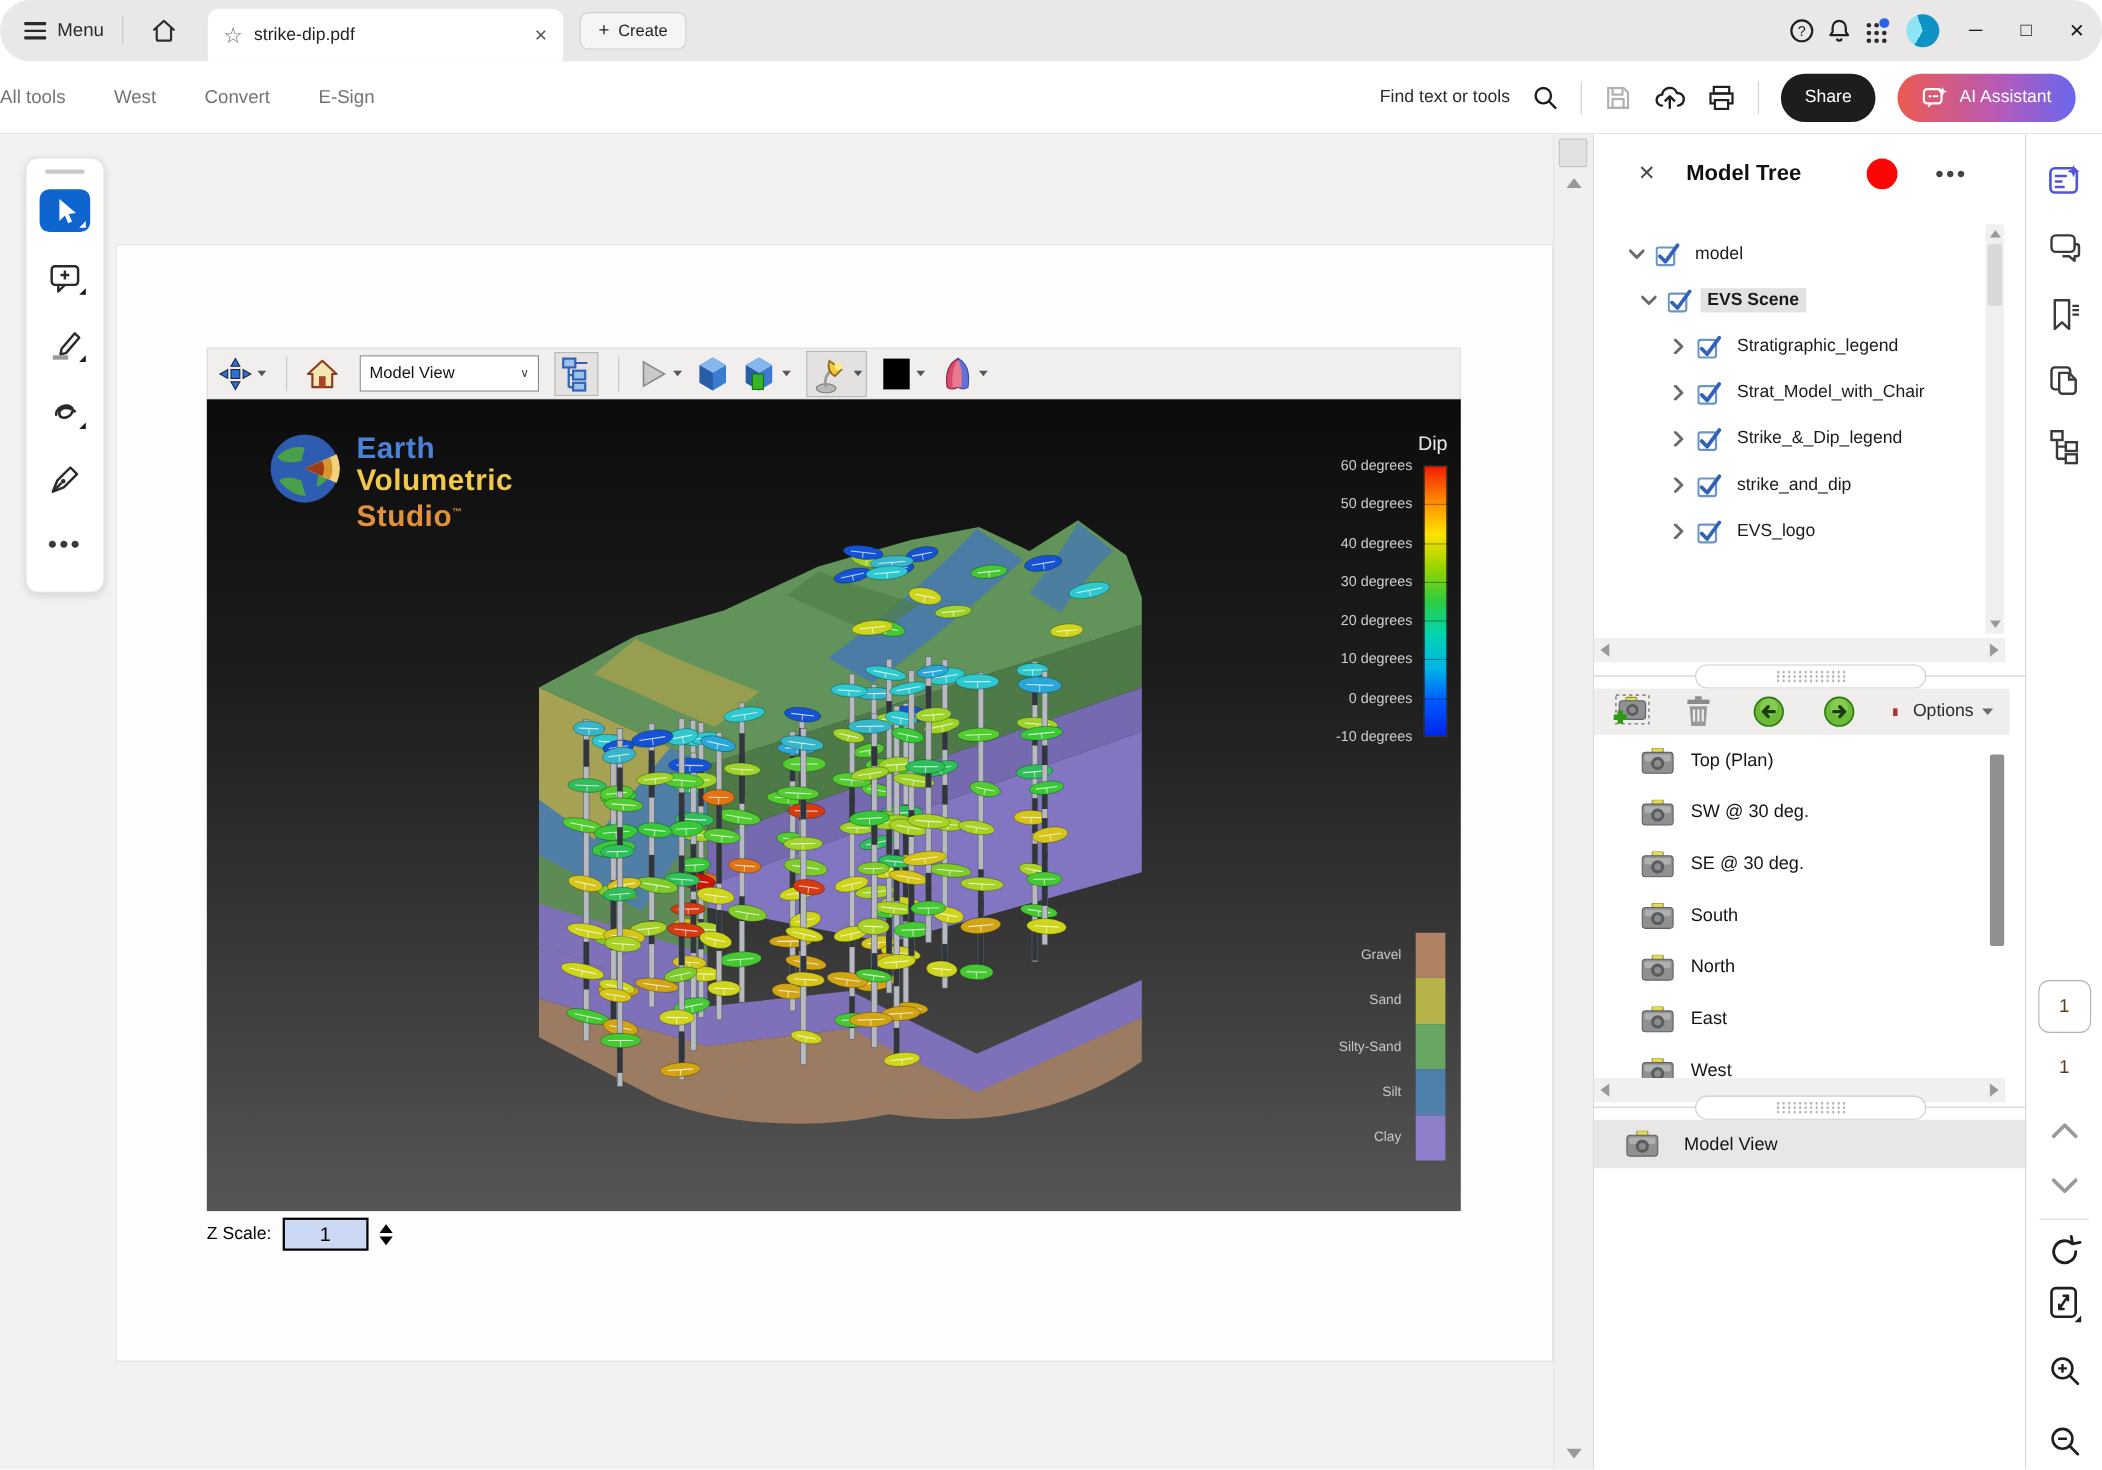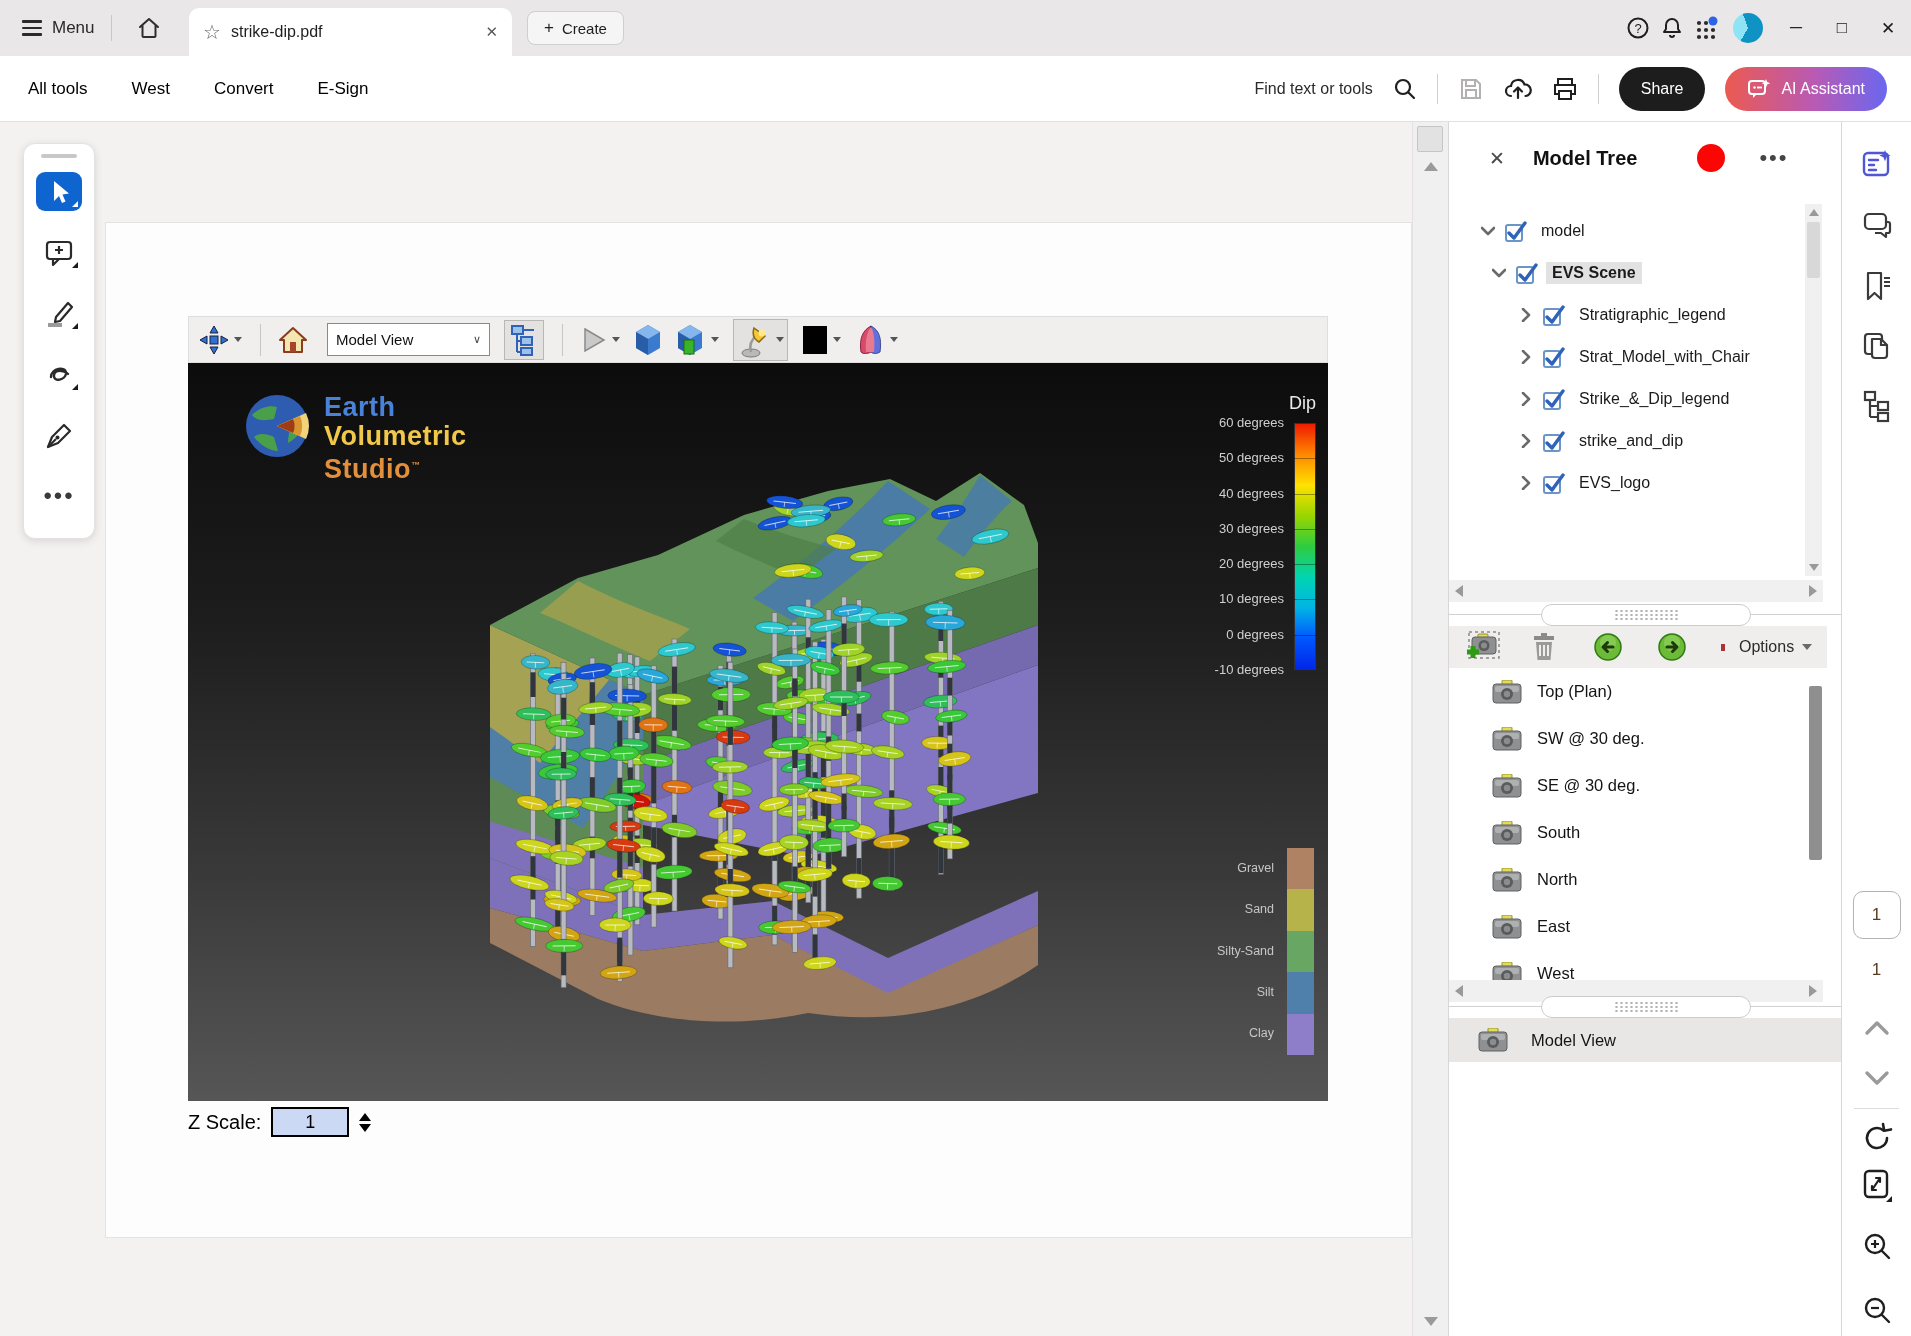--- a/index.html
+++ b/index.html
@@ -1,38 +1,38 @@
 <!DOCTYPE html>
 <html><head>
 <meta charset="utf-8">
 <style>
   * { margin:0; padding:0; box-sizing:border-box; }
   html,body { width:1911px; height:1336px; overflow:hidden; font-family:"Liberation Sans",sans-serif; background:#fff; }
 
   
-  .titlebar { position:relative; height:56px; background:#e9e7e7; display:flex; align-items:center; }
+  .titlebar { position:relative; height:56px; background:#e9e7e7; display:flex; align-items:center;border-radius:28px; }
   .menu-btn { display:flex; align-items:center; gap:10px; margin-left:22px; font-size:17px; color:#2a2a2a; }
   .hamburger { display:flex; flex-direction:column; gap:4px; }
   .hamburger span { width:20px; height:2.5px; background:#2a2a2a; border-radius:1px; }
   .tb-sep { width:1px; height:26px; background:#c9c7c7; margin:0 16px; }
   .home-top { margin-left:4px; }
   .tab { position:absolute; left:189px; top:8px; width:323px; height:48px; background:#fff; border-radius:10px 10px 0 0; display:flex; align-items:center; padding:0 14px; }
   .tab .star { font-size:20px; color:#6a6a6a; margin-right:10px; }
   .tab .title { font-size:16px; color:#1f1f1f; flex:1; }
   .tab .x { font-size:15px; color:#5a5a5a; cursor:default; }
   .create-btn { position:absolute; left:527px; top:11px; height:34px; padding:0 16px; background:#f6f5f5; border:1px solid #cfcfcf; border-radius:8px; display:flex; align-items:center; gap:8px; font-size:15px; color:#1f1f1f; }
   .create-btn .plus { font-size:17px; }
   .titlebar-right { position:absolute; right:0; top:0; height:56px; display:flex; align-items:center; }
   .tbar-ic { width:34px; height:34px; display:flex; align-items:center; justify-content:center; }
   .avatar { width:30px; height:30px; border-radius:50%; background:conic-gradient(from 210deg,#8ee4f5 0 130deg,#0e93c4 130deg 360deg); margin:0 10px; }
   .winbtn { width:46px; height:56px; display:flex; align-items:center; justify-content:center; font-size:17px; color:#1a1a1a; }
 
   
   .menubar { height:66px; background:#fff; border-bottom:1px solid #e2e0e0; display:flex; align-items:center; position:relative; }
-  .nav { display:flex; gap:44px; margin-left:28px; font-size:17px; color:#000000; }
+  .nav { display:flex; gap:44px; font-size:17px; color:#737373; }
   .nav span { cursor:default; }
   .menubar-right { position:absolute; right:24px; display:flex; align-items:center; gap:20px; }
   .find-lbl { font-size:16px; color:#2a2a2a; }
   .pill { height:44px; border-radius:22px; display:flex; align-items:center; gap:10px; padding:0 22px; font-size:16px; }
   .share { background:#1d1d1d; color:#fff; }
   .ai { background:linear-gradient(90deg,#ec5a50,#b95ab4 55%,#6a67ef); color:#fff; }
   .mb-sep { width:1px; height:30px; background:#d2d0d0; }
 
   
   .main { position:relative; height:1214px; }
@@ -75,21 +75,21 @@
   .dip-title { position:absolute; top:0; right:2px; font-size:18px; color:#eaeaea; }
   .dip-bar { position:absolute; top:30px; right:2px; width:22px; height:247px; border:1px solid #333; }
   .dip-lab { position:absolute; right:34px; font-size:13px; color:#cfcfcf; white-space:nowrap; }
   .dip-tick { position:absolute; right:2px; width:22px; height:1px; background:rgba(0,0,0,.35); }
 
   .strat-legend { position:absolute; right:14px; bottom:46px; width:220px; height:207px; }
   .strat-seg { position:absolute; right:0; width:27px; }
   .strat-lab { position:absolute; right:40px; font-size:12.5px; color:#c6c6c6; white-space:nowrap; }
 
   .zscale { position:absolute; left:82px; top:884px; display:flex; align-items:center; gap:10px; }
-  .zscale .zl { font-size:20px; color:#000; }
+  .zscale .zl { font-size:16px; color:#000; }
   .zscale input { width:78px; height:30px; background:#ccd9f5; border:2px solid #000; text-align:center; font-size:18px; font-family:"Liberation Sans",sans-serif; }
   .spinner { display:flex; flex-direction:column; gap:3px; }
   .spinner .up { width:0;height:0;border-left:6px solid transparent;border-right:6px solid transparent;border-bottom:8px solid #000; }
   .spinner .dn { width:0;height:0;border-left:6px solid transparent;border-right:6px solid transparent;border-top:8px solid #000; }
 
   
   .mt-panel { position:absolute; left:1448px; top:0; width:393px; height:1214px; background:#fff; border-left:1px solid #d8d6d6; }
   .mt-header { position:absolute; top:16px; left:0; width:100%; height:40px; display:flex; align-items:center; }
   .mt-x { margin-left:40px; font-size:19px; color:#4a4a4a; }
   .mt-title { margin-left:28px; font-size:20px; font-weight:bold; color:#111; }

